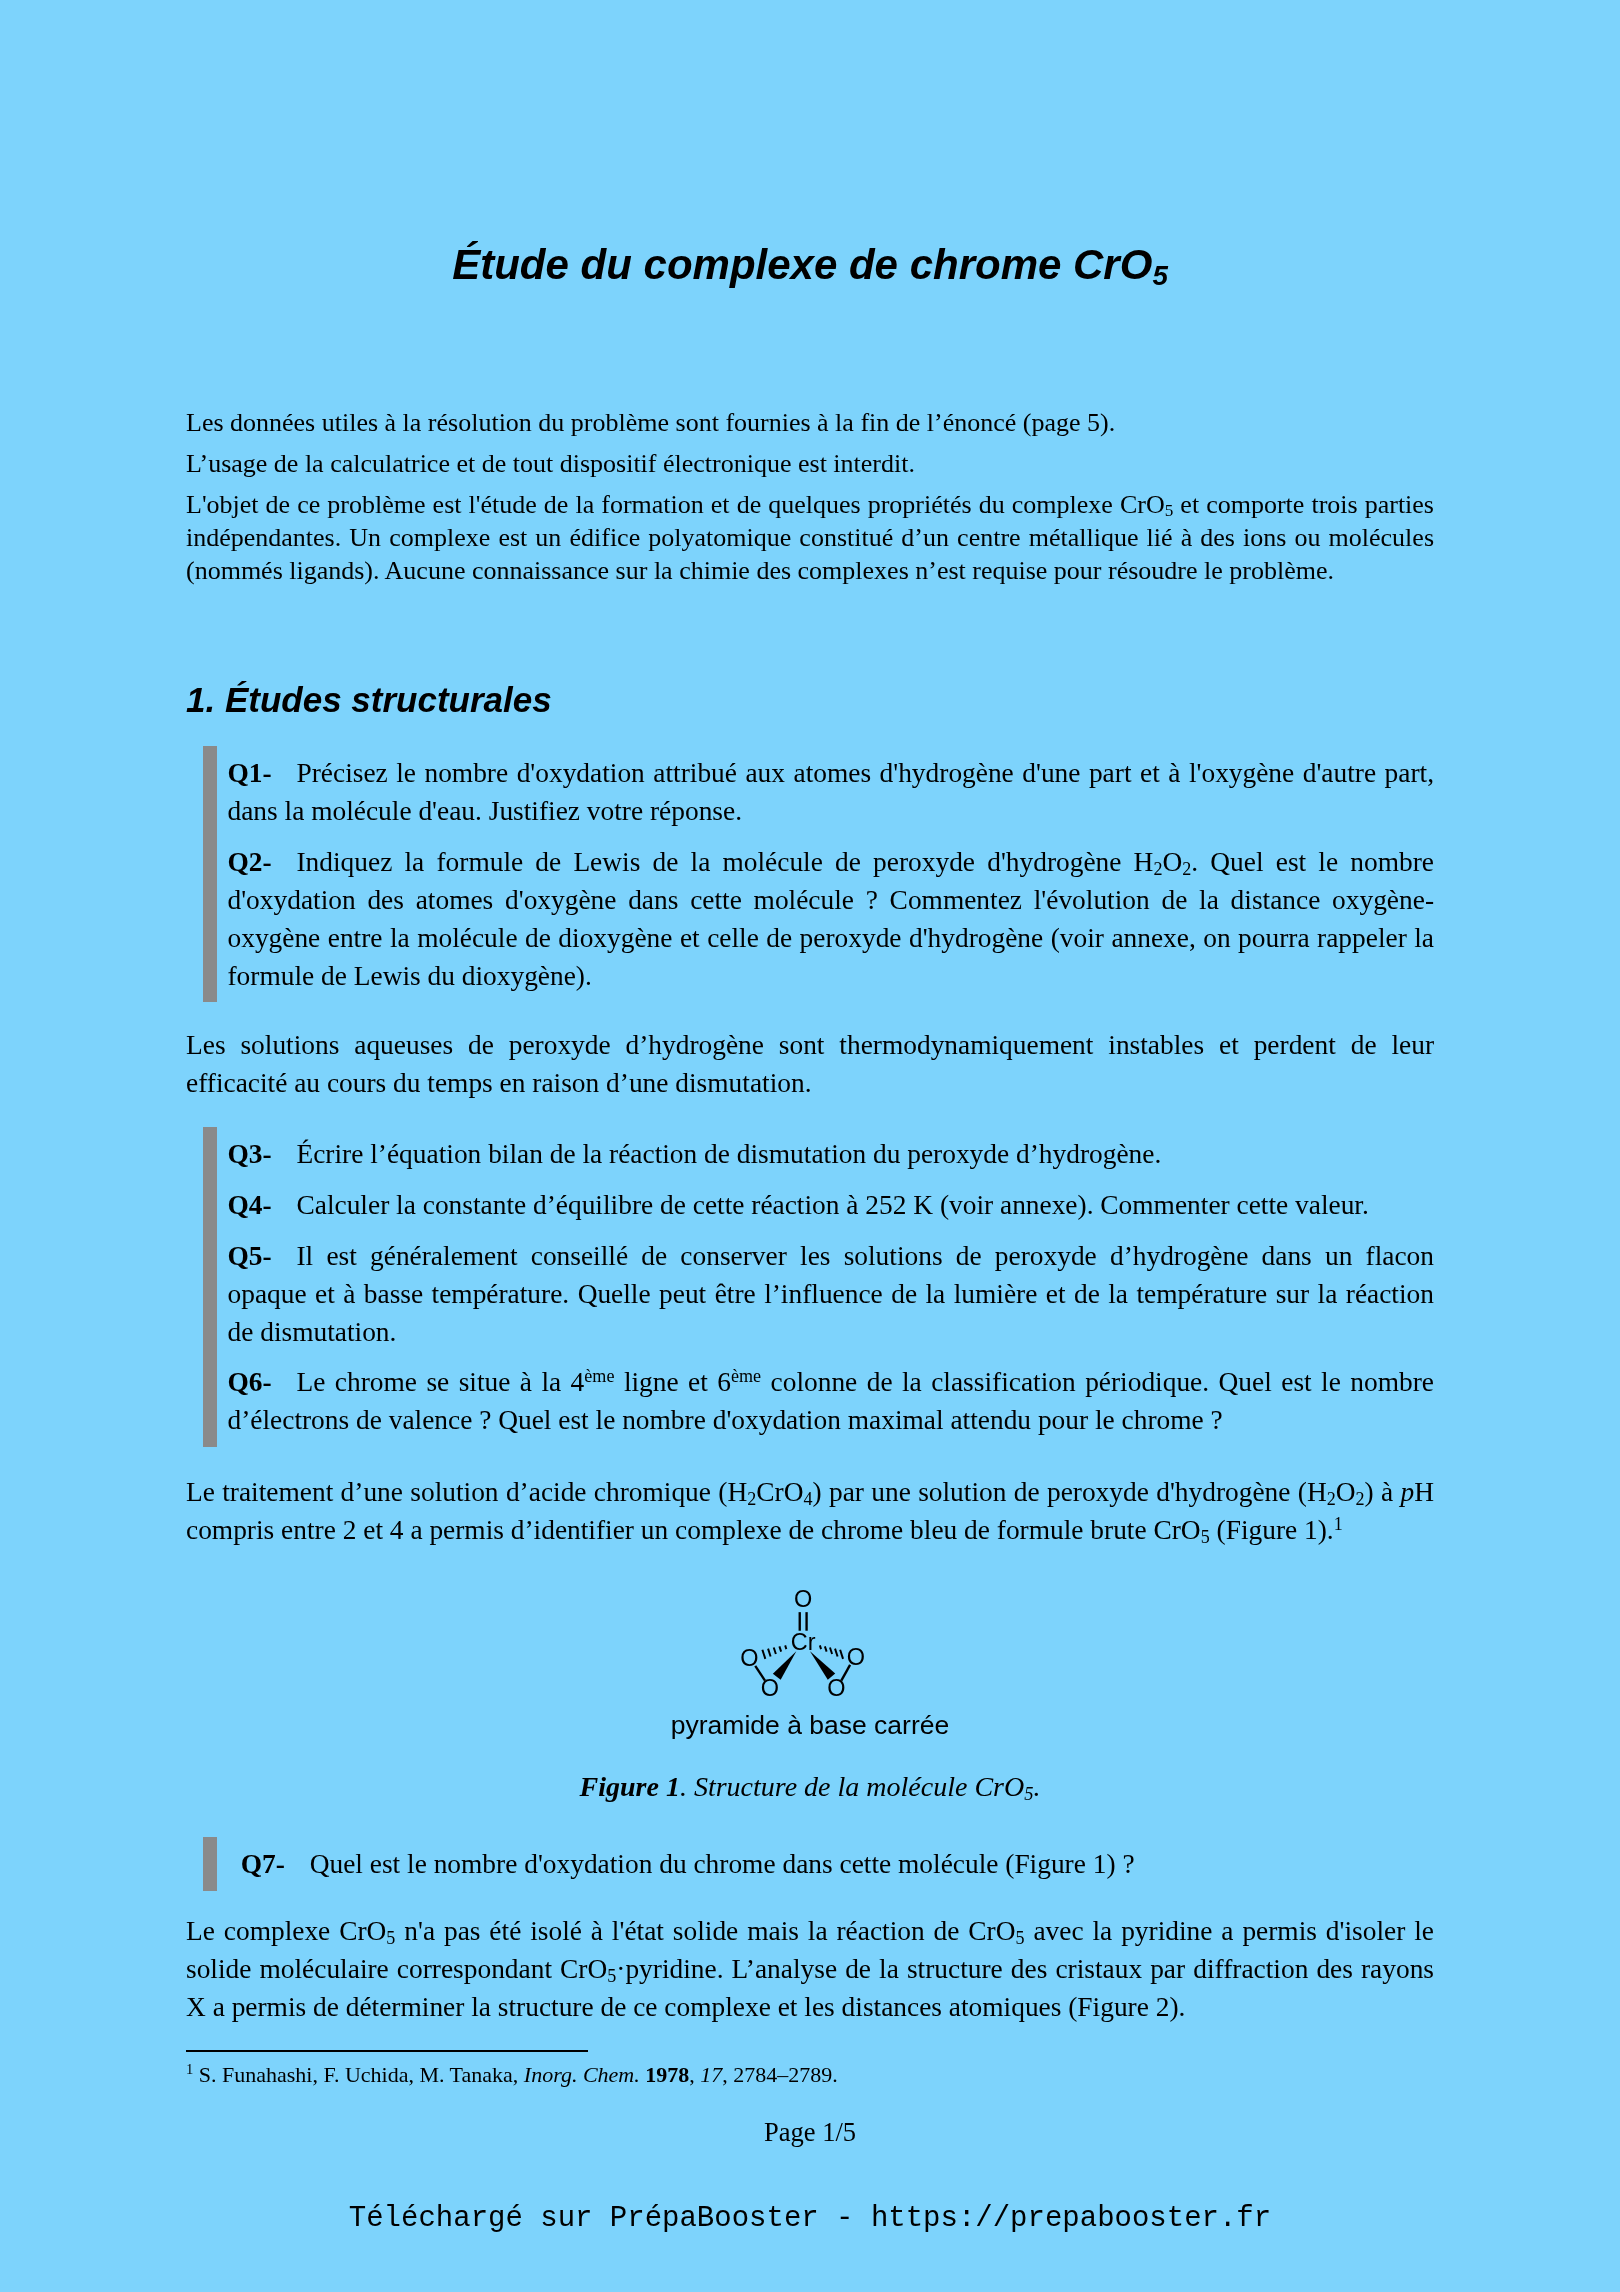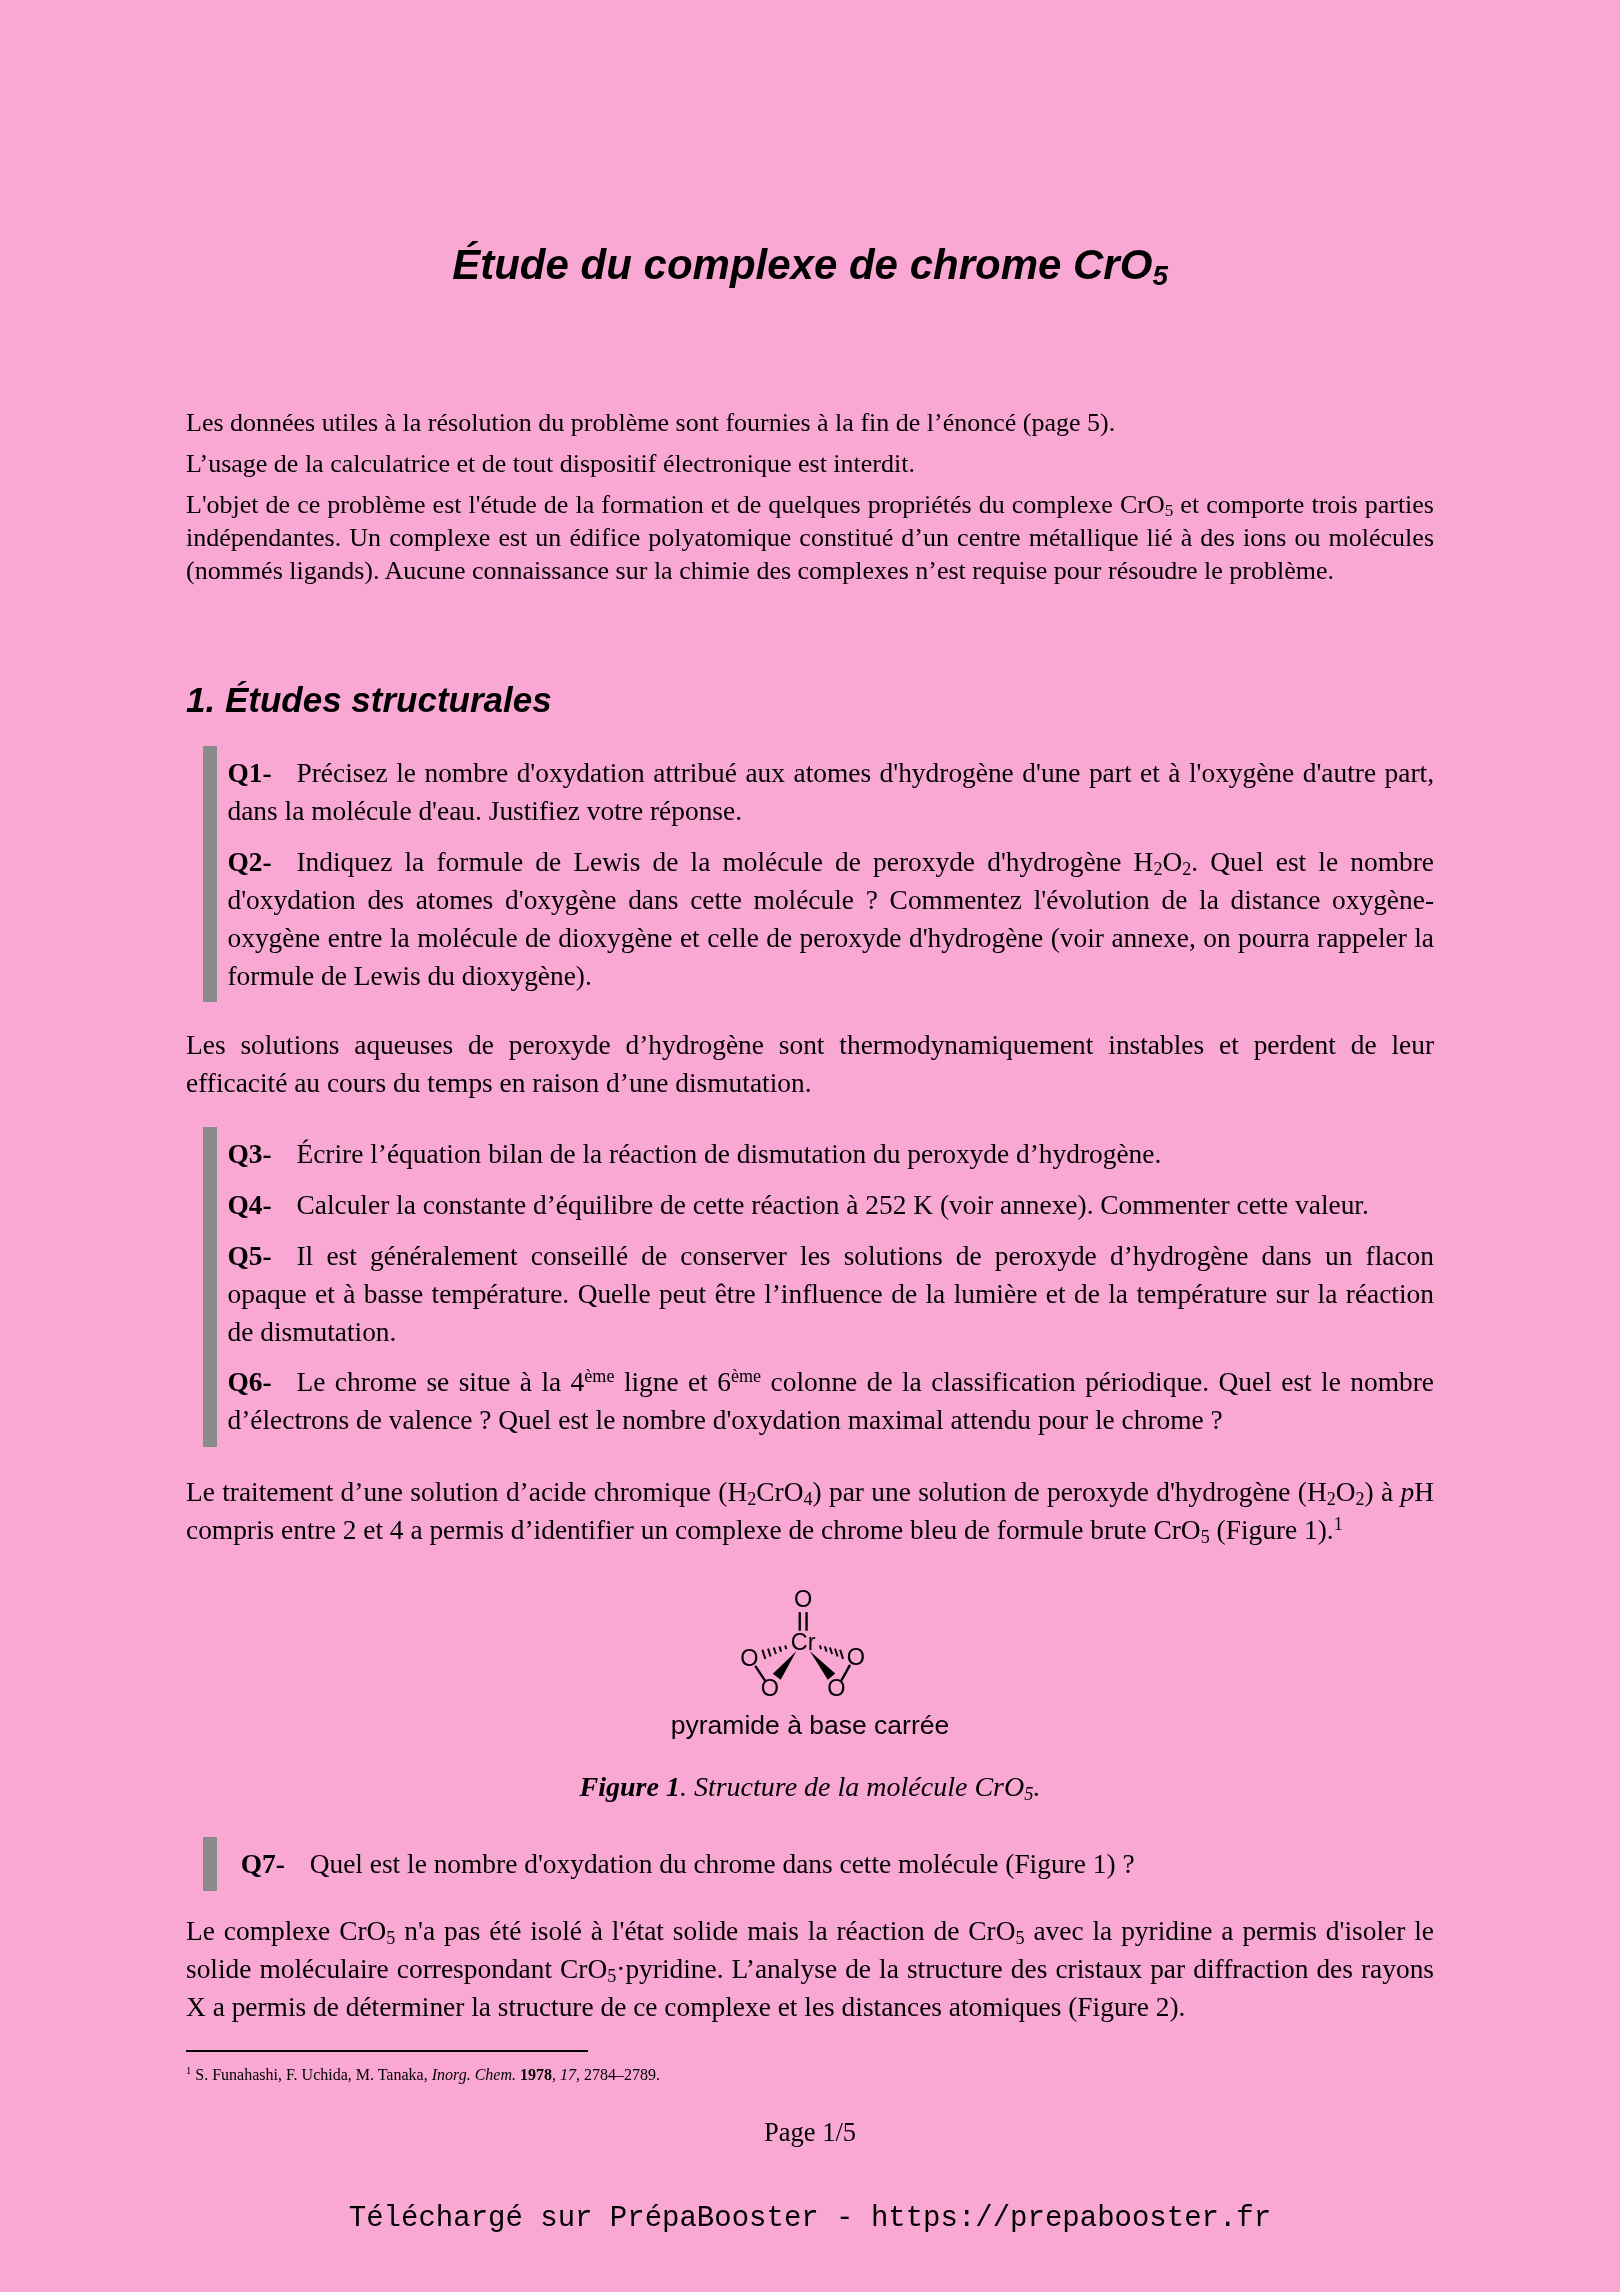--- a/index.html
+++ b/index.html
@@ -1,18 +1,18 @@
 <!DOCTYPE html>
 <html lang="fr"><head>
 <meta charset="utf-8">
 <style>
   html,body{margin:0;padding:0;background:#ffffff;}
   .page{
     width:1620px;height:2293px;box-sizing:border-box;
-    padding:0 186px;background:#f9a8d4;color:#000;
+    padding:0 186px;background:#7dd3fc;color:#000;
     font-family:"Liberation Serif",serif;overflow:hidden;position:relative;
   }
   sub{font-size:66%;line-height:0;vertical-align:baseline;position:relative;top:0.22em;}
   sup{font-size:66%;line-height:0;vertical-align:baseline;position:relative;top:-0.5em;}
   .doc-title{
     font-family:"Liberation Sans",sans-serif;font-weight:bold;font-style:italic;
     font-size:42px;line-height:55px;text-align:center;margin:237px 0 0 0;
   }
   .intro{margin-top:114px;}
   .intro p{
@@ -41,21 +41,21 @@
   .molecule-svg{display:block;margin:0 auto;}
   .shape-caption{
     font-family:"Liberation Sans",sans-serif;font-size:26.5px;line-height:29px;
     text-align:center;margin-top:2px;
   }
   .fig-caption{
     font-size:28px;line-height:35px;text-align:center;margin:29px 0 0 0;
   }
   .q7block{margin-top:33px;padding-left:24px;}
   .footnote-rule{width:402px;border-top:2px solid #000;margin-top:23.5px;height:0;}
-  .footnote{font-size:16px;line-height:29px;margin:7.8px 0 0 0;}
+  .footnote{font-size:22px;line-height:29px;margin:7.8px 0 0 0;}
   .page-number{font-size:26.5px;line-height:33px;text-align:center;margin:27.4px 0 0 0;}
   .site-footer{
     font-family:Liberation Mono, monospace;
     font-size:29px;line-height:37px;text-align:center;margin:51px 0 0 0;
   }
   .bond{stroke:#000;stroke-width:2.4;fill:none;}
   .hash{stroke:#000;stroke-width:2;fill:none;}
   .wedge{fill:#000;stroke:none;}
   .atom{font-family:"Liberation Sans",sans-serif;font-size:24px;fill:#000;text-anchor:middle;}
 </style>

